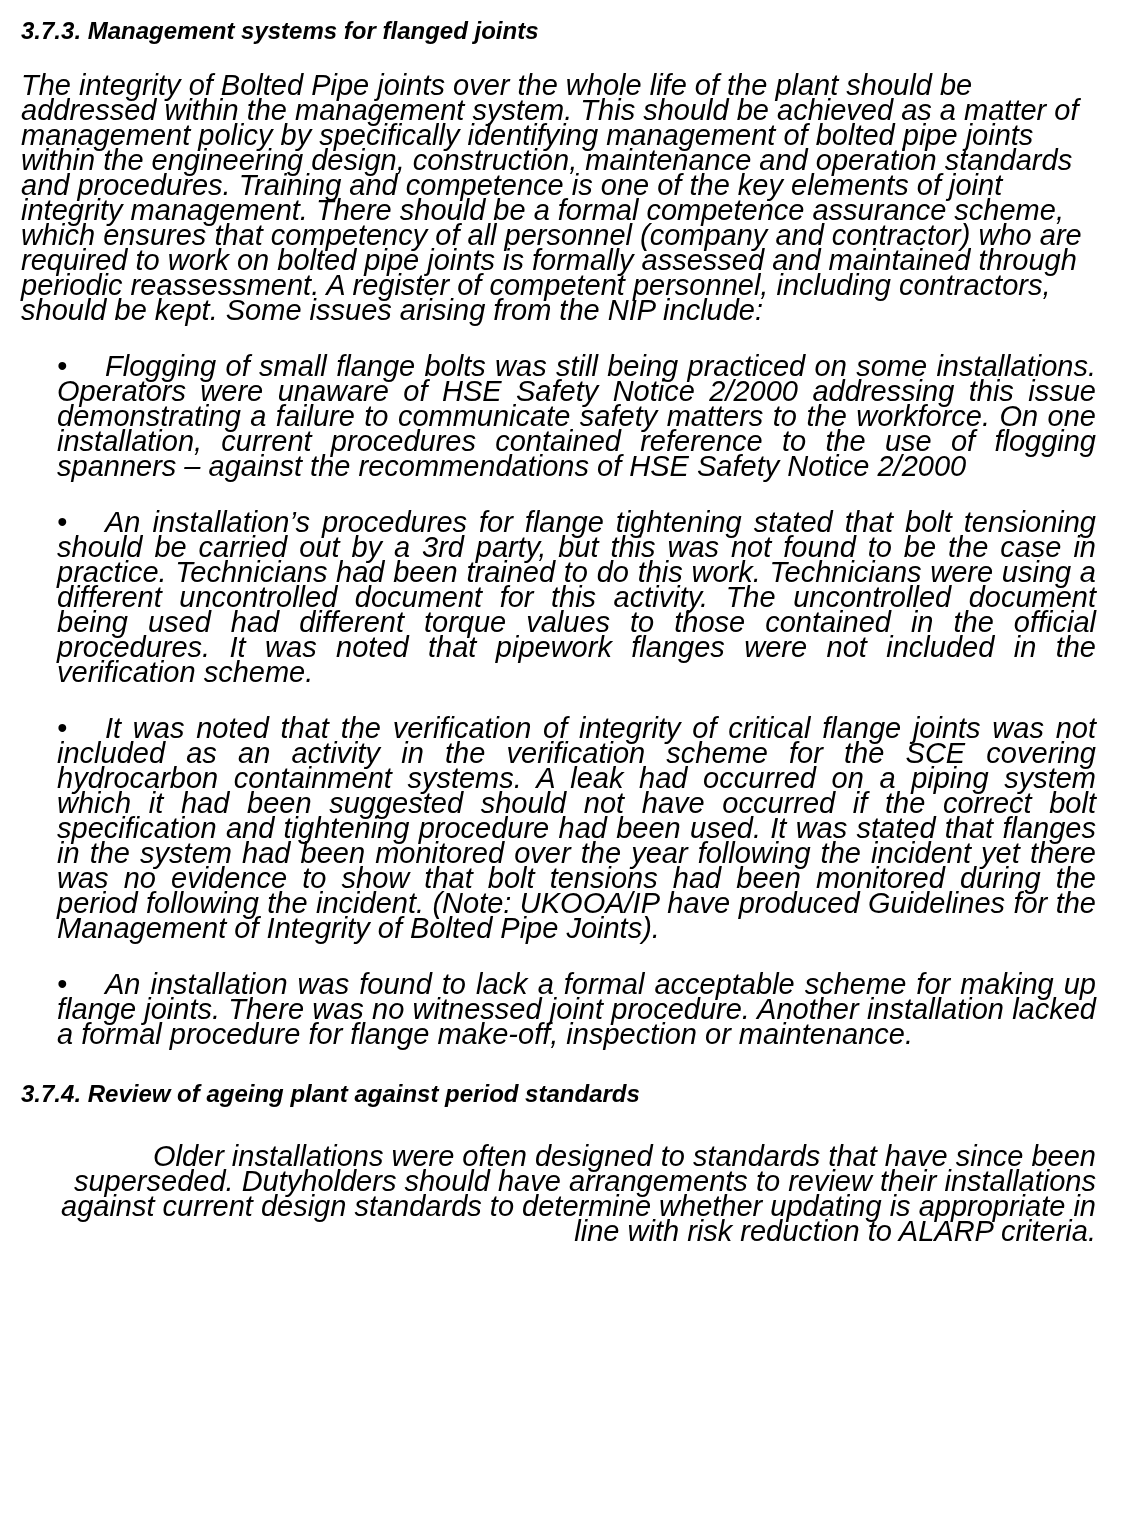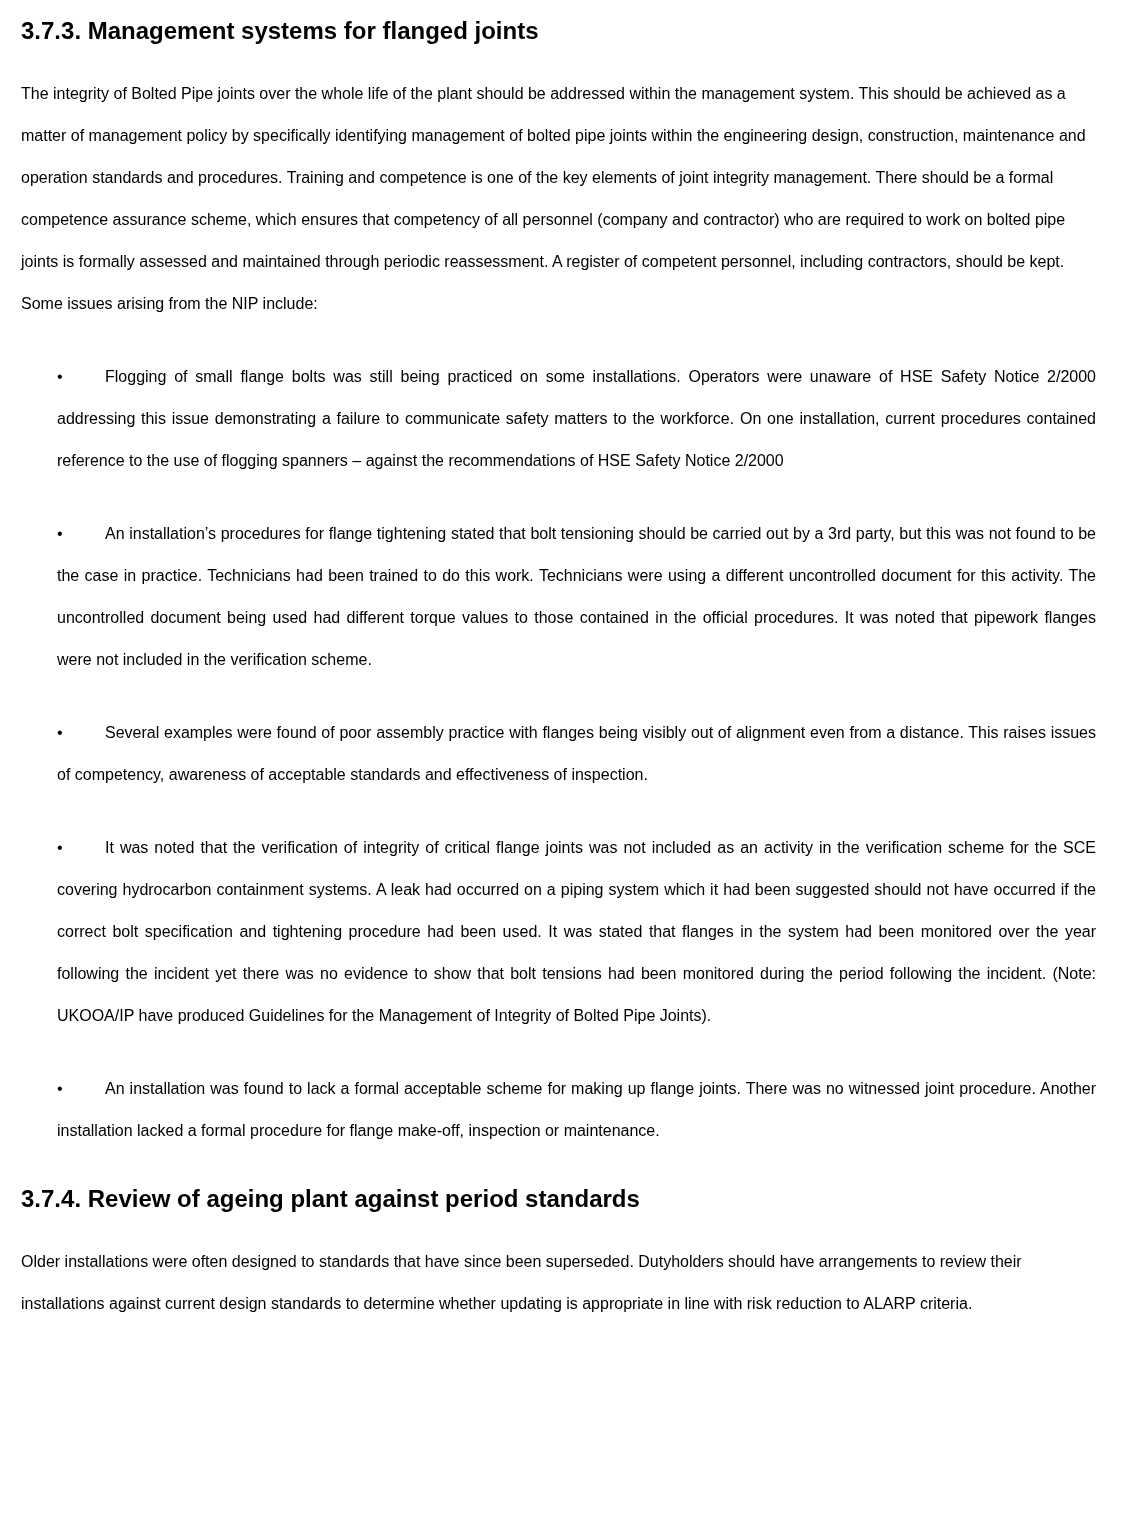--- a/index.html
+++ b/index.html
@@ -1,41 +1,40 @@
 <!DOCTYPE html>
 <html><head>
   <meta charset="utf-8">
   <style>
     html, body { margin: 0; padding: 0; background: #ffffff; }
     body {
       width: 1124px; height: 1530px; overflow: hidden;
       font-family: "Liberation Sans", sans-serif;
       color: #000;
     }
-    .page { position: relative; padding: 14px 28px 0 21px; box-sizing: border-box; width: 1124px; }
+    .page { position: relative; padding: 14px 28px 0 21px; box-sizing: border-box; width: 1124px; font-style: italic; }
     h2 {
       font-size: 24px; font-weight: bold; margin: 0; line-height: 34px;
     }
     p {
-      font-size: 16px; line-height: 42px; margin: 0;
+      font-size: 29px; line-height: 25px; margin: 0;
     }
     .intro { margin-top: 25px; }
     .bullet { text-align: justify; margin-top: 31px; margin-left: 36px; }
     .bullet .dot { display: inline-block; width: 48px; }
     .h2b { margin-top: 30px; }
-    .outro { margin-top: 25px; }
+    .outro { margin-top: 33px; text-align: right; }
   </style>
 </head>
 <body>
 
 <div class="page">
   <h2>3.7.3.  Management systems for flanged joints</h2>
   <p class="intro">The integrity of Bolted Pipe joints over the whole life of the plant should be addressed within the management system. This should be achieved as a matter of management policy by specifically identifying management of bolted pipe joints within the engineering design, construction, maintenance and operation standards and procedures. Training and competence is one of the key elements of joint integrity management. There should be a formal competence assurance scheme, which ensures that competency of all personnel (company and contractor) who are required to work on bolted pipe joints is formally assessed and maintained through periodic reassessment. A register of competent personnel, including contractors, should be kept.  Some issues arising from the NIP include:</p>
 
   <p class="bullet"><span class="dot">•</span><span>Flogging of small flange bolts was still being practiced on some installations. Operators were unaware of HSE Safety Notice 2/2000 addressing this issue demonstrating a failure to communicate safety matters to the workforce.  On one installation, current procedures contained reference to the use of flogging spanners – against the recommendations of HSE Safety Notice 2/2000</span></p>
   <p class="bullet"><span class="dot">•</span><span>An installation’s procedures for flange tightening stated that bolt tensioning should be carried out by a 3rd party, but this was not found to be the case in practice.  Technicians had been trained to do this work.  Technicians were using a different uncontrolled document for this activity.  The uncontrolled document being used had different torque values to those contained in the official procedures.  It was noted that pipework flanges were not included in the verification scheme.</span></p>
-  <p class="bullet"><span class="dot">•</span><span>Several examples were found of poor assembly practice with flanges being visibly out of alignment even from a distance. This raises issues of competency, awareness of acceptable standards and effectiveness of inspection.</span></p>
   <p class="bullet"><span class="dot">•</span><span>It was noted that the verification of integrity of critical flange joints was not included as an activity in the verification scheme for the SCE covering hydrocarbon containment systems.  A leak had occurred on a piping system which it had been suggested should not have occurred if the correct bolt specification and tightening procedure had been used.  It was stated that flanges in the system had been monitored over the year following the incident yet there was no evidence to show that bolt tensions had been monitored during the period following the incident. (Note: UKOOA/IP have produced Guidelines for the Management of Integrity of Bolted Pipe Joints).</span></p>
   <p class="bullet"><span class="dot">•</span><span>An installation was found to lack a formal acceptable scheme for making up flange joints.  There was no witnessed joint procedure. Another installation lacked a formal procedure for flange make-off, inspection or maintenance.</span></p>
 
   <h2 class="h2b">3.7.4.  Review of ageing plant against period standards</h2>
   <p class="outro">Older installations were often designed to standards that have since been superseded. Dutyholders should have arrangements to review their installations against current design standards to determine whether updating is appropriate in line with risk reduction to ALARP criteria.</p>
 </div>
 
 </body></html>

